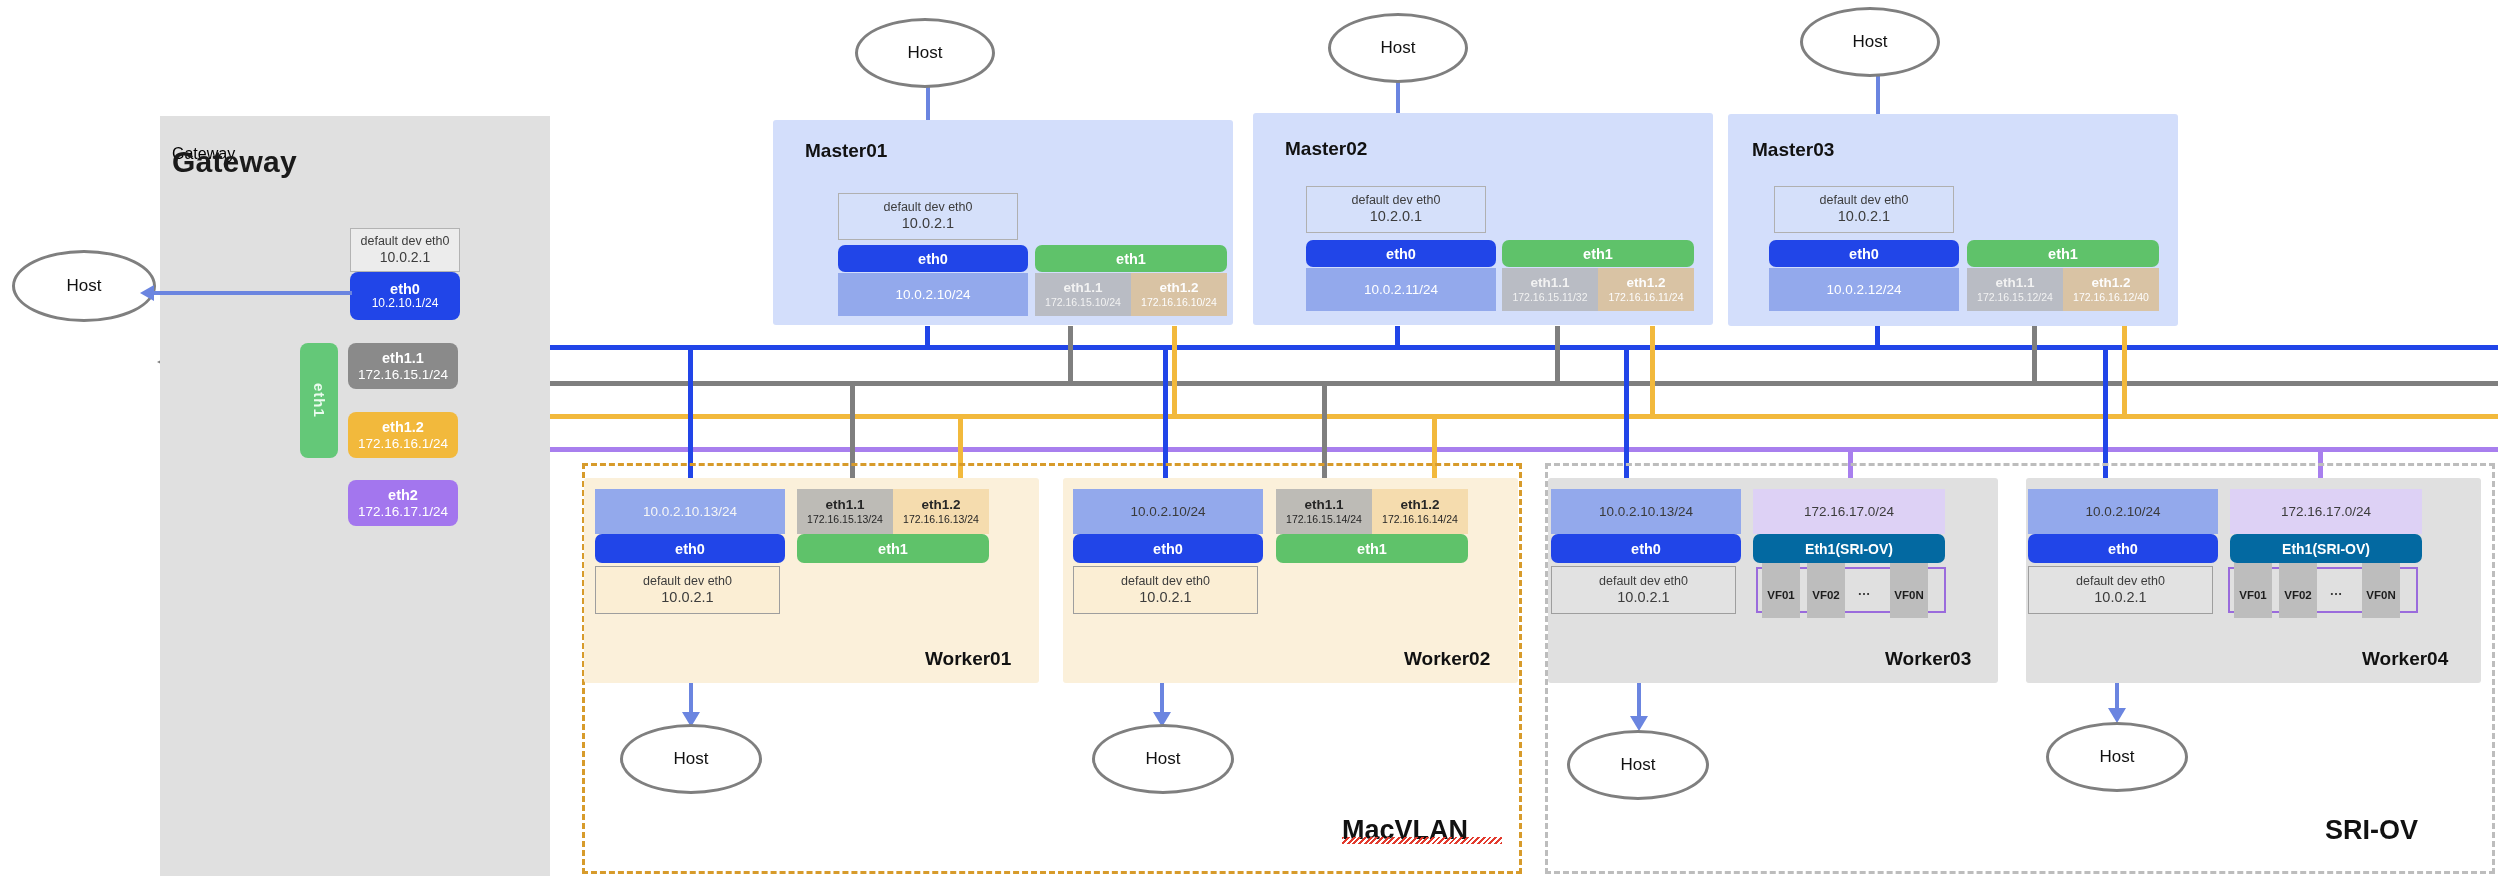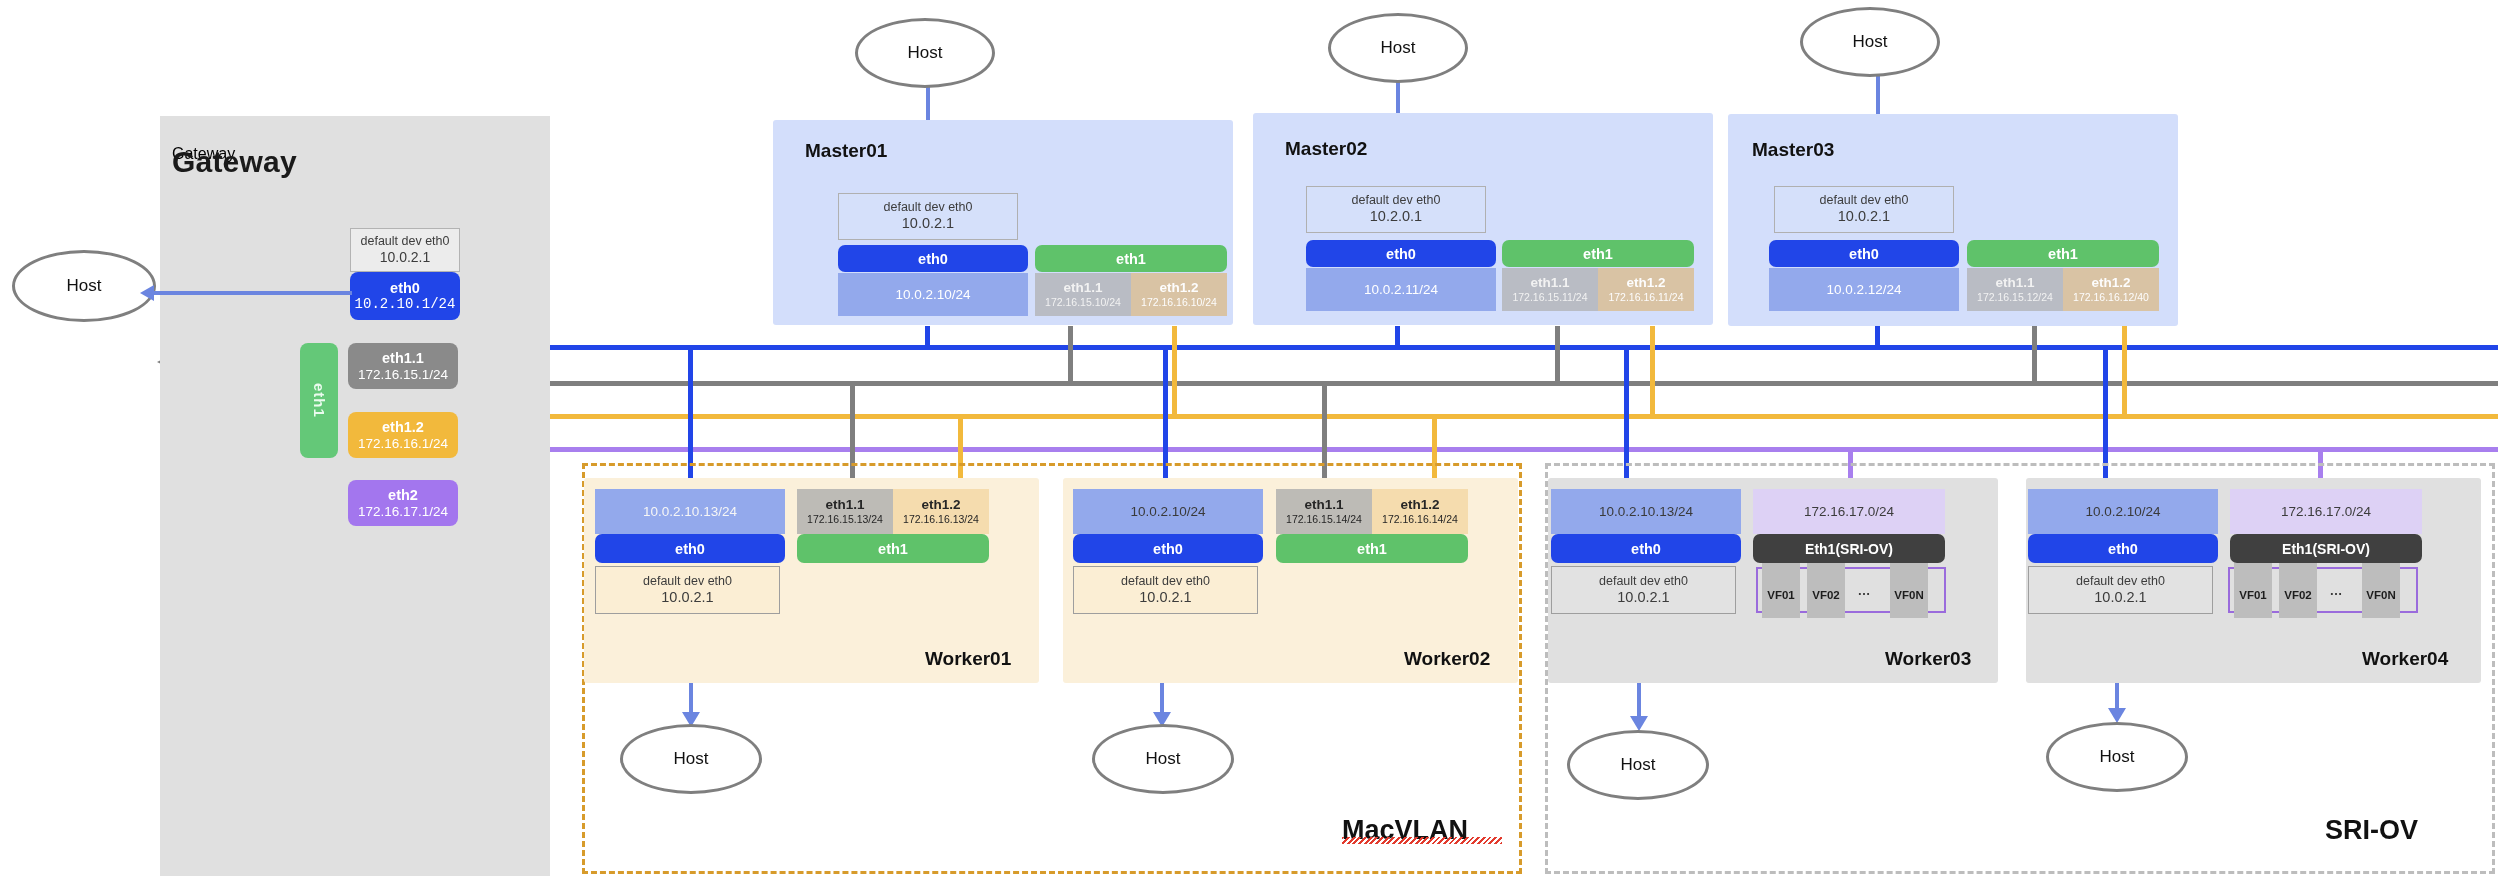--- a/index.html
+++ b/index.html
@@ -18,41 +18,41 @@
   .routebox{background:#ececec;border:1.5px solid #b3b3b3;color:#3c3c3c;
             font-size:12.5px;line-height:1.22;flex-direction:column;}
   .routebox.lightblue{background:#d5e0fa;border-color:#b0b0b0;}
   .routebox.cream{background:#fbeed4;border-color:#9e9e9e;}
   .routebox.grey{background:#e2e2e2;border-color:#9e9e9e;}
 
   
   .nic{border-radius:7px;color:#fff;font-weight:bold;font-size:14.5px;}
   .nic-eth0{background:#2145e8;}
   .nic-eth1{background:#5fc26a;}
-  .nic-sriov{background:#404040;font-size:14px;}
+  .nic-sriov{background:#0369a1;font-size:14px;}
 
   
   .addr{font-size:13.5px;}
   .addr-eth0{background:#93a9ec;color:#ffffff;}
   .addr-grey{background:#b9bcc4;color:#f2f2f2;}
   .addr-tan{background:#d9c3a4;color:#fdfdfd;}
   .addr-purple{background:#ddd1f5;color:#3c3c3c;}
 
   
   .gw-eth1{background:#64c878;border-radius:8px;color:#eafbee;font-weight:bold;font-size:15px;
            writing-mode:vertical-rl;text-orientation:mixed;letter-spacing:1px;}
   .gw-sub{border-radius:8px;color:#ffffff;flex-direction:column;line-height:1.15;}
   .gw-sub .n{font-weight:bold;font-size:14.5px;}
   .gw-sub .a{font-size:13.5px;}
   .gw-eth11{background:#8a8a8a;}
   .gw-eth12{background:#f2b93c;}
   .gw-eth2{background:#a376ee;}
   .gw-eth0pill{background:#2145e8;border-radius:8px;color:#fff;flex-direction:column;line-height:1.15;}
   .gw-eth0pill .n{font-weight:bold;font-size:14.5px;}
-  .gw-eth0pill .a{font-size:14px;font-family:Liberation Mono, monospace;}
+  .gw-eth0pill .a{font-size:12px;}
 
   
   .node{border-radius:3px;}
   .node-master{background:#d3deFB;}
   .node-worker-cream{background:#fbf0da;}
   .node-worker-grey{background:#e0e0e0;}
   .node-title{font-size:19px;font-weight:bold;color:#111;}
 
   
   .vfwrap{border:2px solid #9a6bdc;background:transparent;display:flex;align-items:center;}
@@ -224,21 +224,21 @@
     <span>eth0</span>
   </div>
   <div class="abs addr addr-eth0 ctr" style="left:1306px;top:268px;width:190px;height:43px;">
     <span>10.0.2.11/24</span>
   </div>
   <div class="abs nic nic-eth1 ctr" style="left:1502px;top:240px;width:192px;height:27px;">
     <span>eth1</span>
   </div>
   <div class="abs addr addr-grey ctr" style="left:1502px;top:268px;width:96px;height:43px;flex-direction:column;line-height:1.2;">
     <span style="font-weight:bold;font-size:13.5px;">eth1.1</span>
-    <span style="font-size:10.5px;">172.16.15.11/24</span>
+    <span style="font-size:10.5px;">172.16.15.11/32</span>
   </div>
   <div class="abs addr addr-tan ctr" style="left:1598px;top:268px;width:96px;height:43px;flex-direction:column;line-height:1.2;">
     <span style="font-weight:bold;font-size:13.5px;">eth1.2</span>
     <span style="font-size:10.5px;">172.16.16.11/24</span>
   </div>
   <div class="abs host ctr" style="left:1328px;top:13px;width:140px;height:70px;">
     <span>Host</span>
   </div>
 
   <div class="abs node node-master" style="left:1728px;top:114px;width:450px;height:212px;"></div>

